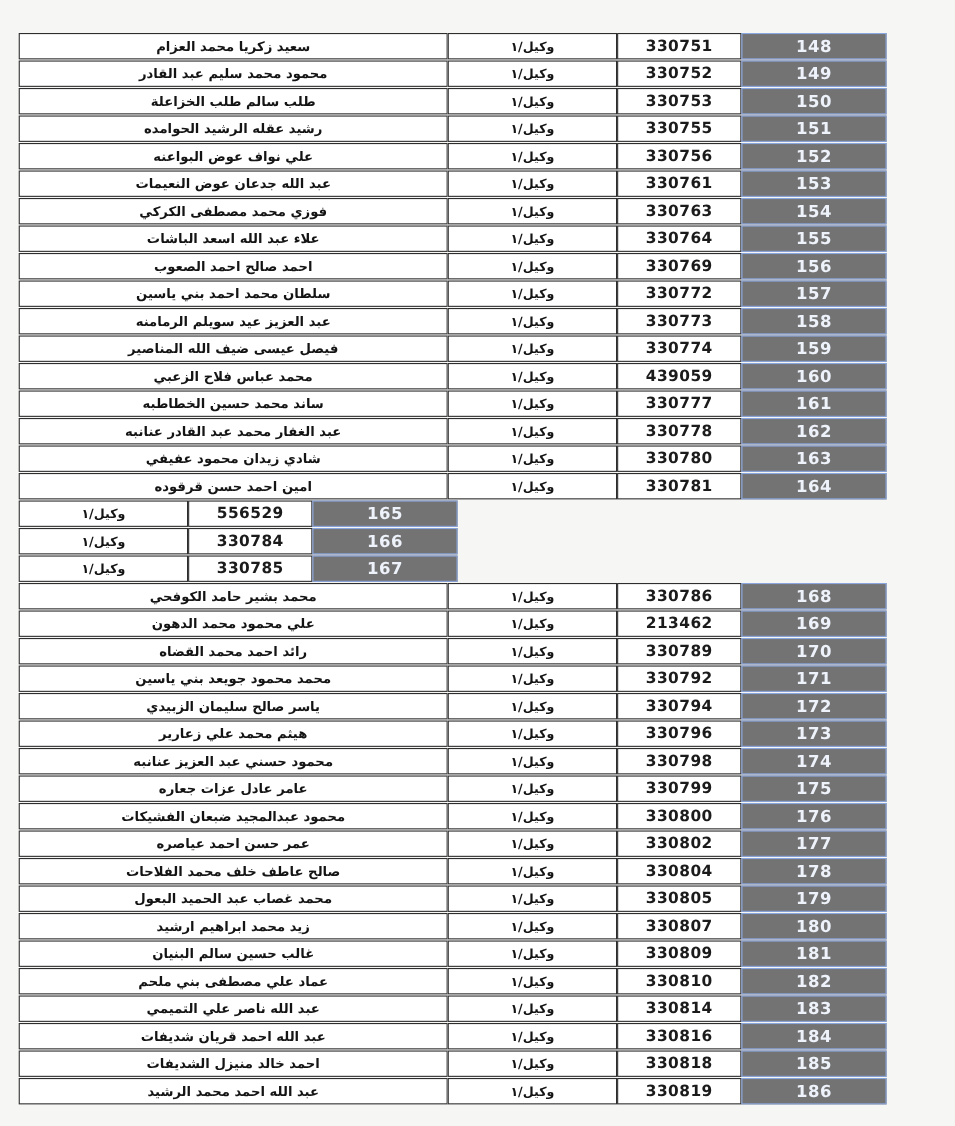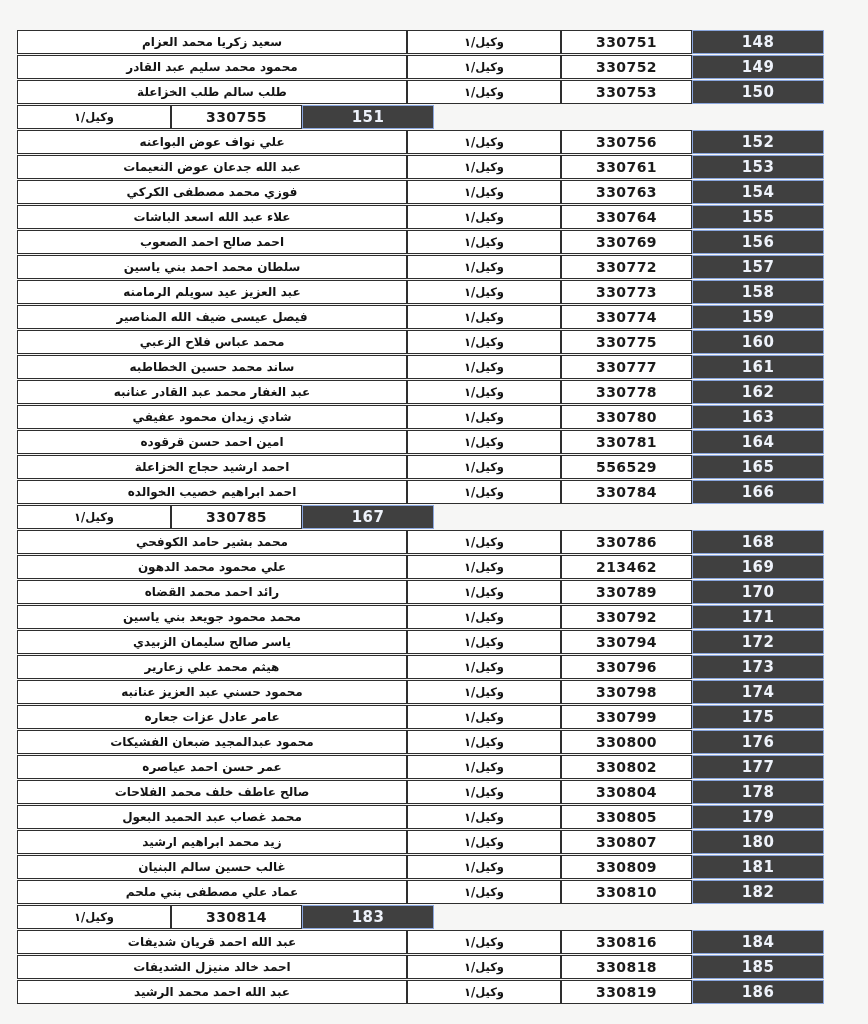--- a/index.html
+++ b/index.html
@@ -54,29 +54,29 @@
     color:#141414;
   }
   .cell.role{
     width:154px;
     direction:rtl;
     font-size:11.5px;
     font-weight:bold;
     color:#141414;
   }
   .cell.regno{
-    width:131px;
+    width:113px;
     font-size:14px;
     font-weight:bold;
     letter-spacing:.4px;
     color:#1b1b1b;
   }
   .cell.seq{
     width:132px;
-    background:#404040;
+    background:#737373;
     border:1px solid #8aa6de;
     font-size:15px;
     font-weight:bold;
     color:#eef2fa;
     letter-spacing:.4px;
   }
 </style>
 </head>
 <body>
 
@@ -95,20 +95,21 @@
       <div class="cell regno bordered">330752</div>
       <div class="cell seq">149</div>
     </div>
       <div class="t-row">
       <div class="cell name bordered">طلب سالم طلب الخزاعلة</div>
       <div class="cell role bordered">وكيل/١</div>
       <div class="cell regno bordered">330753</div>
       <div class="cell seq">150</div>
     </div>
       <div class="t-row">
+      <div class="cell name bordered">رشيد عقله الرشيد الحوامده</div>
       <div class="cell role bordered">وكيل/١</div>
       <div class="cell regno bordered">330755</div>
       <div class="cell seq">151</div>
     </div>
       <div class="t-row">
       <div class="cell name bordered">علي نواف عوض البواعنه</div>
       <div class="cell role bordered">وكيل/١</div>
       <div class="cell regno bordered">330756</div>
       <div class="cell seq">152</div>
     </div>
@@ -150,21 +151,21 @@
     </div>
       <div class="t-row">
       <div class="cell name bordered">فيصل عيسى ضيف الله المناصير</div>
       <div class="cell role bordered">وكيل/١</div>
       <div class="cell regno bordered">330774</div>
       <div class="cell seq">159</div>
     </div>
       <div class="t-row">
       <div class="cell name bordered">محمد عباس فلاح الزعبي</div>
       <div class="cell role bordered">وكيل/١</div>
-      <div class="cell regno bordered">330775</div>
+      <div class="cell regno bordered">439059</div>
       <div class="cell seq">160</div>
     </div>
       <div class="t-row">
       <div class="cell name bordered">ساند محمد حسين الخطاطبه</div>
       <div class="cell role bordered">وكيل/١</div>
       <div class="cell regno bordered">330777</div>
       <div class="cell seq">161</div>
     </div>
       <div class="t-row">
       <div class="cell name bordered">عبد الغفار محمد عبد القادر عنانبه</div>
@@ -178,27 +179,25 @@
       <div class="cell regno bordered">330780</div>
       <div class="cell seq">163</div>
     </div>
       <div class="t-row">
       <div class="cell name bordered">امين احمد حسن قرقوده</div>
       <div class="cell role bordered">وكيل/١</div>
       <div class="cell regno bordered">330781</div>
       <div class="cell seq">164</div>
     </div>
       <div class="t-row">
-      <div class="cell name bordered">احمد ارشيد حجاج الخزاعلة</div>
       <div class="cell role bordered">وكيل/١</div>
       <div class="cell regno bordered">556529</div>
       <div class="cell seq">165</div>
     </div>
       <div class="t-row">
-      <div class="cell name bordered">احمد ابراهيم خصيب الخوالده</div>
       <div class="cell role bordered">وكيل/١</div>
       <div class="cell regno bordered">330784</div>
       <div class="cell seq">166</div>
     </div>
       <div class="t-row">
       <div class="cell role bordered">وكيل/١</div>
       <div class="cell regno bordered">330785</div>
       <div class="cell seq">167</div>
     </div>
       <div class="t-row">
@@ -285,20 +284,21 @@
       <div class="cell regno bordered">330809</div>
       <div class="cell seq">181</div>
     </div>
       <div class="t-row">
       <div class="cell name bordered">عماد علي مصطفى بني ملحم</div>
       <div class="cell role bordered">وكيل/١</div>
       <div class="cell regno bordered">330810</div>
       <div class="cell seq">182</div>
     </div>
       <div class="t-row">
+      <div class="cell name bordered">عبد الله ناصر علي التميمي</div>
       <div class="cell role bordered">وكيل/١</div>
       <div class="cell regno bordered">330814</div>
       <div class="cell seq">183</div>
     </div>
       <div class="t-row">
       <div class="cell name bordered">عبد الله احمد قريان شديفات</div>
       <div class="cell role bordered">وكيل/١</div>
       <div class="cell regno bordered">330816</div>
       <div class="cell seq">184</div>
     </div>

